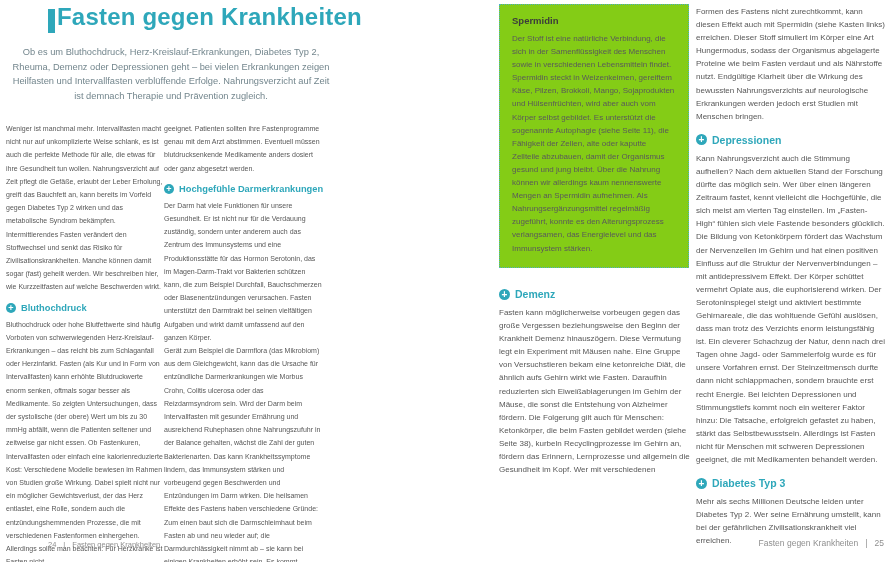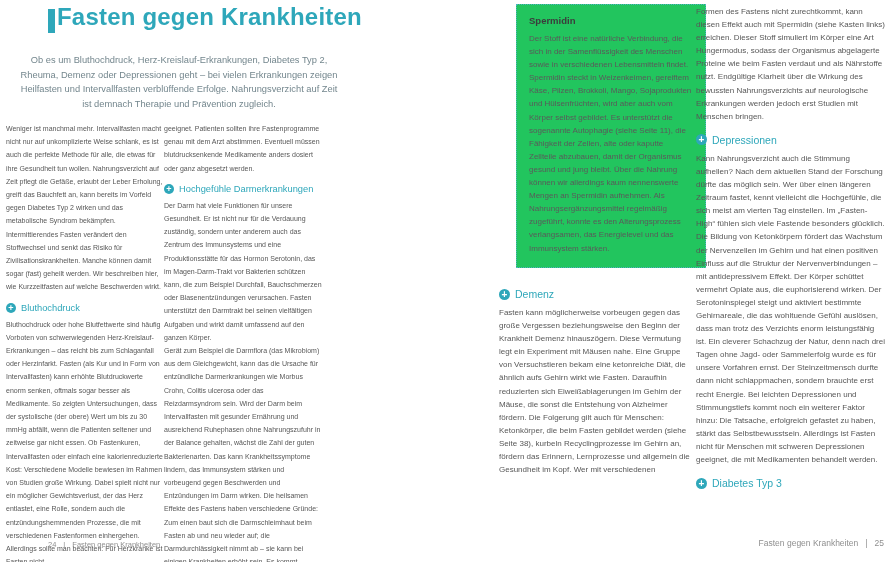--- a/index.html
+++ b/index.html
@@ -11,49 +11,49 @@
   }
   .abs{position:absolute;}
 
   
   .title-bar{left:48px;top:9px;width:7px;height:24px;background:#2ea7ba;}
   .page-title{
     left:57px;top:3px;width:340px;margin:0;
     font-size:24px;font-weight:bold;color:#2ea7ba;letter-spacing:.2px;
   }
   .subtitle{
-    left:8px;top:41px;width:318px;margin:12px;
+    left:8px;top:41px;width:318px;margin:4px;
     font-size:9.3px;line-height:14.6px;text-align:center;color:#73868d;
   }
 
   
   .col{display:block;}
   .col-l1{left:6px;top:122px;width:157px;}
   .col-l2{left:164px;top:122px;width:158px;}
   .col-r1-lower{left:499px;top:277px;width:191px;}
   .col-r2{left:696px;top:5px;width:190px;}
 
   .body-p{margin:0;font-size:7px;line-height:13.2px;color:#575757;}
   .p2 .body-p{font-size:8px;line-height:13.1px;}
 
   .heading{display:flex;align-items:center;gap:5px;margin:9px 0 5px 0;}
   .plus-icon{
     flex:0 0 auto;width:10px;height:10px;border-radius:50%;
     background:#2ea7ba;color:#fff;font-size:9px;line-height:10px;
     text-align:center;font-weight:bold;
   }
-  .heading .htext{color:#2ea7ba;font-weight:normal;font-size:9.3px;white-space:nowrap;}
+  .heading .htext{color:#2ea7ba;font-weight:bold;font-size:9.3px;white-space:nowrap;}
   .p2 .heading{margin:11px 0 6px 0;}
   .p2 .heading .htext{font-size:10.5px;}
   .p2 .plus-icon{width:11px;height:11px;line-height:11px;font-size:10px;}
 
   
   .info-box{
-    left:516px;top:4px;width:190px;box-sizing:border-box;
-    border:1.5px dotted #4db2c2;background:#22c55e;
+    left:499px;top:4px;width:190px;box-sizing:border-box;
+    border:1.5px dotted #4db2c2;background:#84cc16;
     padding:10px 12px 12px 12px;
   }
   .box-title{margin:0 0 6px 0;font-size:9.5px;font-weight:bold;color:#3c3c3c;}
   .box-text{margin:0;font-size:8px;line-height:13.1px;color:#5a5a5a;}
 
   
   .footer{font-size:7.5px;color:#8f8f8f;white-space:nowrap;margin-left:40px;}
   .footer-left{left:8px;top:540px;}
   .footer-right{right:5px;top:538px;font-size:8.5px;text-align:center;}
   .footer .sep{margin:0 7px;}
@@ -105,17 +105,18 @@
   <p class="body-p">Formen des Fastens nicht zurechtkommt, kann diesen Effekt auch mit Spermidin (siehe Kasten links) erreichen. Dieser Stoff simuliert im Körper eine Art Hungermodus, sodass der Organismus abgelagerte Proteine wie beim Fasten verdaut und als Nährstoffe nutzt. Endgültige Klarheit über die Wirkung des bewussten Nahrungsverzichts auf neurologische Erkrankungen werden jedoch erst Studien mit Menschen bringen.</p>
   <div class="heading">
     <span class="plus-icon">+</span>
     <span class="htext">Depressionen</span>
   </div>
   <p class="body-p">Kann Nahrungsverzicht auch die Stimmung aufhellen? Nach dem aktuellen Stand der Forschung dürfte das möglich sein. Wer über einen längeren Zeitraum fastet, kennt vielleicht die Hochgefühle, die sich meist am vierten Tag einstellen. Im „Fasten-High“ fühlen sich viele Fastende besonders glücklich. Die Bildung von Ketonkörpern fördert das Wachstum der Nervenzellen im Gehirn und hat einen positiven Einfluss auf die Struktur der Nervenverbindungen – mit antidepressivem Effekt. Der Körper schüttet vermehrt Opiate aus, die euphorisierend wirken. Der Serotoninspiegel steigt und aktiviert bestimmte Gehirnareale, die das wohltuende Gefühl auslösen, dass man trotz des Verzichts enorm leistungsfähig ist. Ein cleverer Schachzug der Natur, denn nach drei Tagen ohne Jagd- oder Sammelerfolg wurde es für unsere Vorfahren ernst. Der Steinzeitmensch durfte dann nicht schlappmachen, sondern brauchte erst recht Energie. Bei leichten Depressionen und Stimmungstiefs kommt noch ein weiterer Faktor hinzu: Die Tatsache, erfolgreich gefastet zu haben, stärkt das Selbstbewusstsein. Allerdings ist Fasten nicht für Menschen mit schweren Depressionen geeignet, die mit Medikamenten behandelt werden.</p>
   <div class="heading">
     <span class="plus-icon">+</span>
     <span class="htext">Diabetes Typ 3</span>
   </div>
+  <p class="body-p">Mehr als sechs Millionen Deutsche leiden unter Diabetes Typ 2. Wer seine Ernährung umstellt, kann bei der gefährlichen Zivilisationskrankheit viel erreichen.</p>
 </div>
 
 <div class="abs footer footer-right">
   <span>Fasten gegen Krankheiten</span><span class="sep">|</span><span>25</span>
 </div>
 
 </body></html>

